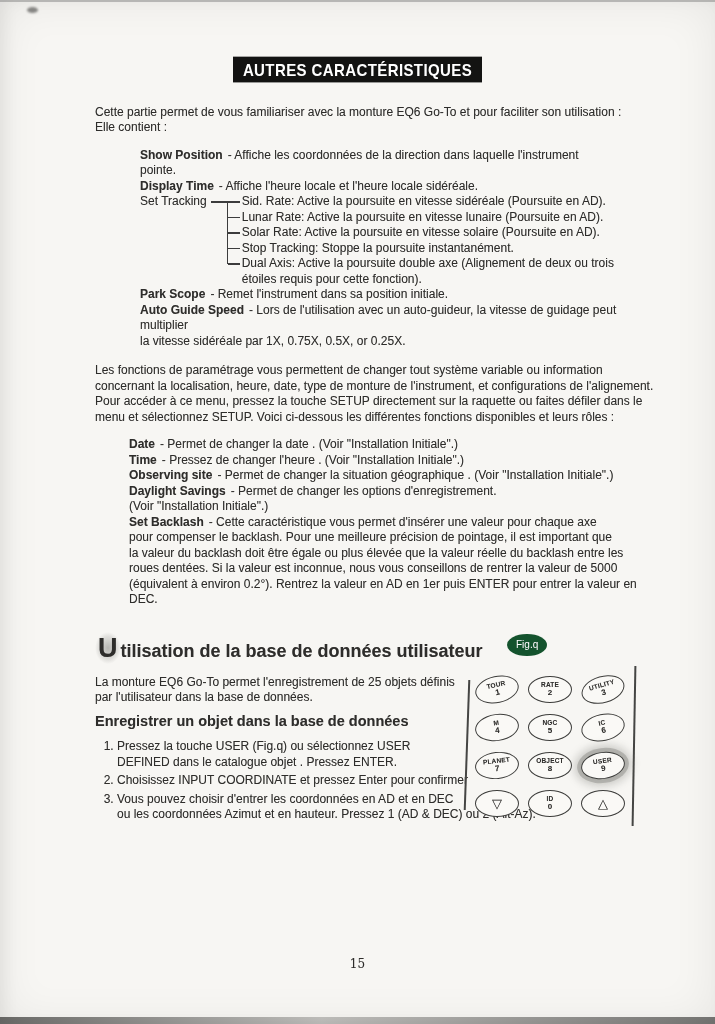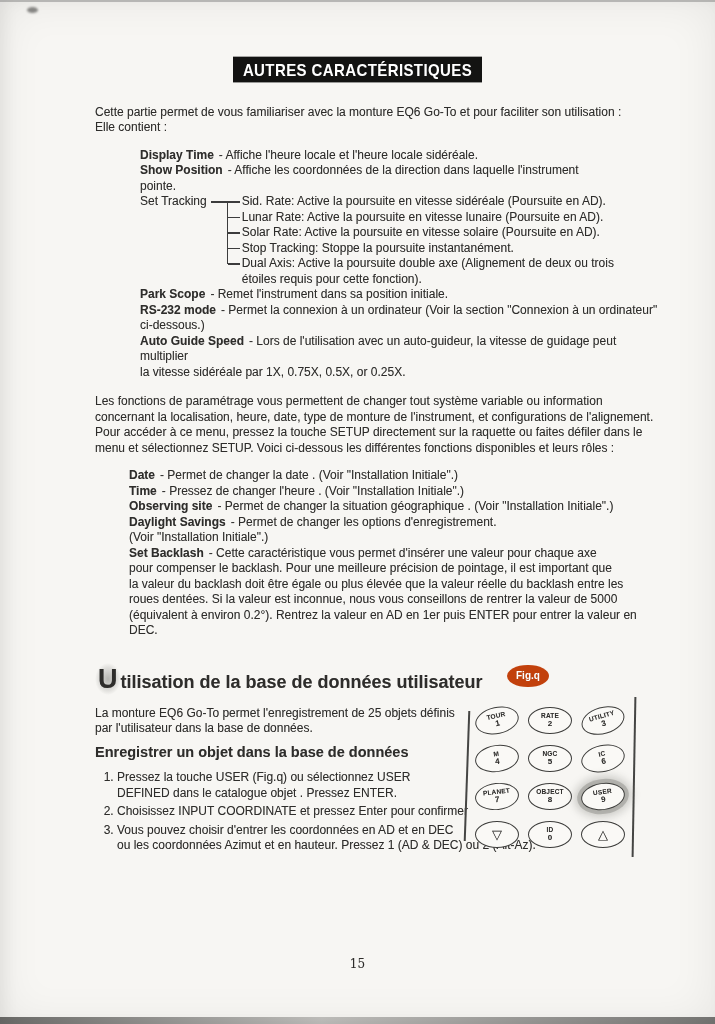--- a/index.html
+++ b/index.html
@@ -45,21 +45,21 @@
   ul.tree li::before{content:"";position:absolute;left:-14px;top:7px;width:12px;height:1.6px;background:#3c3c3c;}
 
   .param-list{margin-left:34px;}
 
   .sec3 .intro{width:400px;margin-bottom:6px;}
   .subhead{font-size:14.5px;font-weight:bold;margin:8px 0 10px;}
   ol.steps{margin:0 0 0 2px;padding-left:20px;width:470px;}
   ol.steps li{white-space:pre-line;margin-bottom:3px;}
 
   .fig-wrap{position:absolute;top:0;right:32px;width:158px;}
-  .fig-badge{background:#c2410c;color:#fff;font-size:10px;font-weight:bold;
+  .fig-badge{background:#14532d;color:#fff;font-size:10px;font-weight:normal;
     border-radius:50%;padding:3px 9px 4px;width:fit-content;margin:0 0 12px 34px;}
   .keypad{position:relative;width:150px;padding:8px 2px 4px;}
   .kline{position:absolute;width:2px;background:#454543;}
   .kline.left{left:-7px;top:12px;height:130px;transform:rotate(2deg);}
   .kline.right{right:-8px;top:-2px;height:160px;transform:rotate(1deg);}
   .krow{display:flex;justify-content:space-between;margin-bottom:11px;}
   .kbtn{width:44px;height:27px;border:1.7px solid #3d3d3b;border-radius:50%;
     display:flex;flex-direction:column;align-items:center;justify-content:center;
     background:#faf9f6;line-height:1;box-sizing:border-box;}
   .kt{font-size:6.5px;font-weight:bold;letter-spacing:.2px;}
@@ -82,39 +82,38 @@
 
   <div class="banner">
     <span>AUTRES CARACTÉRISTIQUES</span>
   </div>
 
   <section class="sec1">
     <p class="intro">Cette partie permet de vous familiariser avec la monture EQ6 Go-To et pour faciliter son utilisation :
 Elle contient :</p>
 
     <div class="menu-list">
-      <div class="mi"><span class="term">Display Time</span><span class="itext">-  Affiche l'heure locale et l'heure locale sidéréale.</span></div>
       <div class="mi"><span class="term">Show Position</span><span class="itext">-  Affiche les coordonnées de la direction dans laquelle l'instrument
 pointe.</span></div>
+      <div class="mi"><span class="term">Display Time</span><span class="itext">-  Affiche l'heure locale et l'heure locale sidéréale.</span></div>
 
       <div class="tracking-row">
         <span class="term">Set Tracking</span>
         <span class="conn"></span>
         <ul class="tree">
           <li>Sid. Rate: Active la  poursuite en vitesse sidéréale (Poursuite en AD).</li>
           <li>Lunar Rate: Active la  poursuite en vitesse lunaire (Poursuite en AD).</li>
           <li>Solar Rate: Active la  poursuite en vitesse solaire (Poursuite en AD).</li>
           <li>Stop Tracking: Stoppe la poursuite instantanément.</li>
           <li>Dual Axis: Active la poursuite double axe (Alignement de deux ou trois
 étoiles requis pour cette fonction).</li>
         </ul>
       </div>
 
       <div class="mi"><span class="term">Park Scope</span><span class="itext">- Remet l'instrument dans sa position initiale.</span></div>
-      <div class="mi wide"><span class="term">RS-232 mode</span><span class="itext">- Permet la connexion à un ordinateur (Voir la section "Connexion à un ordinateur" ci-dessous.)</span></div>
       <div class="mi"><span class="term">Auto Guide Speed</span><span class="itext">-  Lors de l'utilisation avec un auto-guideur, la vitesse de guidage peut multiplier
 la vitesse sidéréale par 1X, 0.75X, 0.5X, or 0.25X.</span></div>
     </div>
   </section>
 
   <section class="sec2">
     <p class="intro">Les fonctions de paramétrage vous permettent de changer tout système variable ou information concernant la localisation, heure, date, type de monture de l'instrument, et configurations de l'alignement. Pour accéder à ce menu, pressez la touche SETUP  directement sur la raquette ou faites défiler dans le menu et sélectionnez SETUP. Voici ci-dessous les différentes fonctions disponibles et leurs rôles :</p>
 
     <div class="param-list">
       <div class="mi"><span class="term">Date</span><span class="itext">- Permet de changer la date . (Voir "Installation Initiale".)</span></div>

